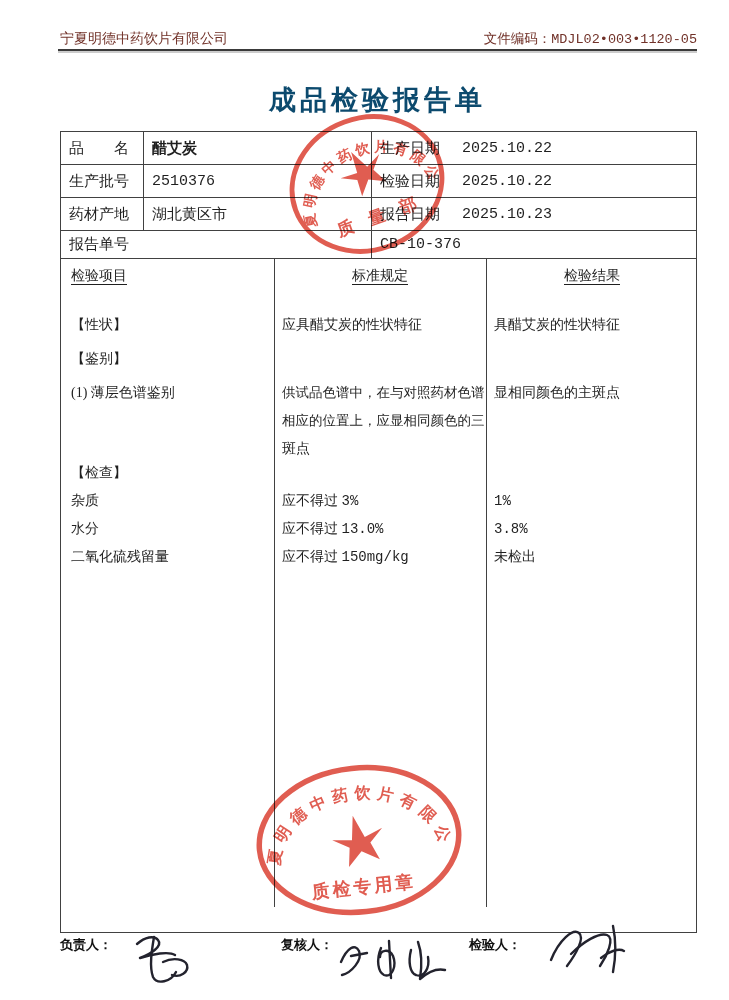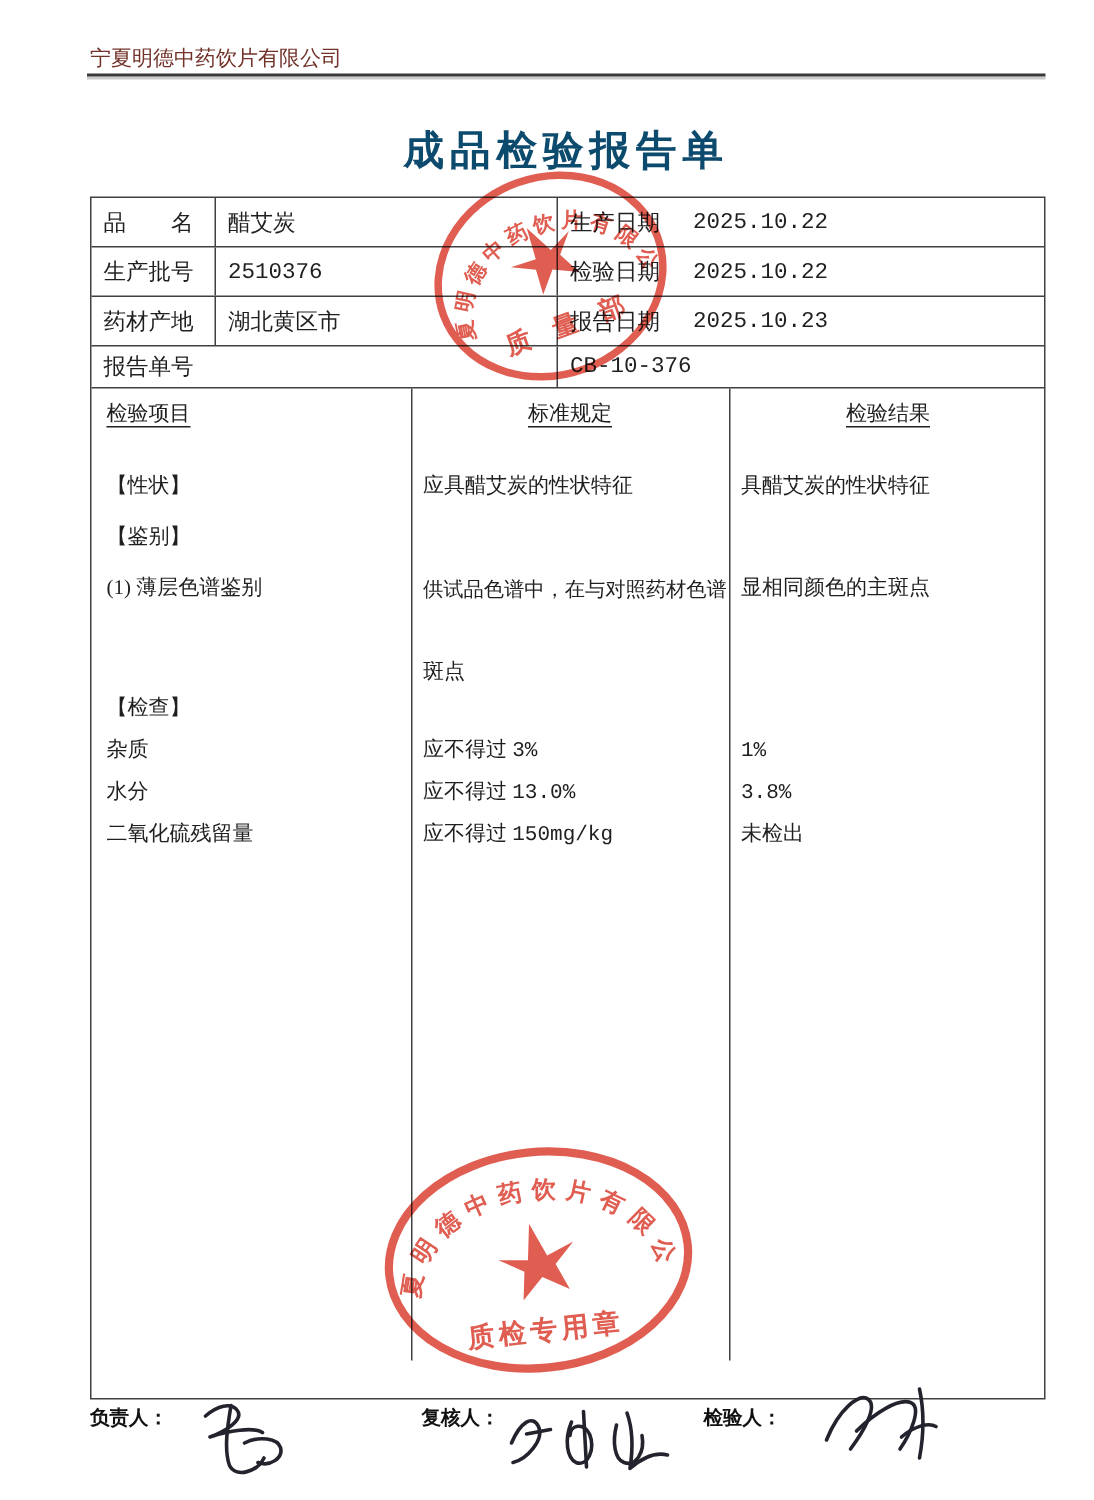--- a/index.html
+++ b/index.html
@@ -31,29 +31,32 @@
   
   .foot-label{font-size:13px;font-weight:600;color:#111;}
   .sig{position:absolute;}
 </style>
 </head>
 <body>
 
 <div class="page">
 
   <span class="abs hdr-company">宁夏明德中药饮片有限公司</span>
+  <span class="abs hdr-code">
+    <span>文件编码：</span><span class="mono">MDJL02•003•1120-05</span>
+  </span>
   <div class="abs hdr-rule"></div>
 
   <div class="abs title">成品检验报告单</div>
 
   <div class="abs tbl">
 
     <div class="irow" style="top:0;height:33px;">
       <div class="cell bR pad" style="left:0;width:83px;">品　　名</div>
-      <div class="cell bR pad" style="left:83px;width:228px;">醋艾炭</div>
+      <div class="cell bR pad" style="left:83px;width:228px;font-weight:bold;">醋艾炭</div>
       <div class="cell pad" style="left:311px;width:326px;">
         <span>生产日期</span>
         <span class="mono" style="margin-left:22px;">2025.10.22</span>
       </div>
     </div>
 
     <div class="irow" style="top:33px;height:33px;">
       <div class="cell bR pad" style="left:0;width:83px;">生产批号</div>
       <div class="cell bR pad mono" style="left:83px;width:228px;">2510376</div>
       <div class="cell pad" style="left:311px;width:326px;">
@@ -87,20 +90,21 @@
       <span class="bl" style="left:10px;top:57px;">【性状】</span>
       <span class="bl" style="left:10px;top:91px;">【鉴别】</span>
       <span class="bl" style="left:10px;top:125px;">(1) 薄层色谱鉴别</span>
       <span class="bl" style="left:10px;top:205px;">【检查】</span>
       <span class="bl" style="left:10px;top:233px;">杂质</span>
       <span class="bl" style="left:10px;top:261px;">水分</span>
       <span class="bl" style="left:10px;top:289px;">二氧化硫残留量</span>
 
       <span class="bl" style="left:221px;top:57px;">应具醋艾炭的性状特征</span>
       <span class="bl" style="left:221px;top:125px;font-size:13.5px;">供试品色谱中，在与对照药材色谱</span>
+      <span class="bl" style="left:221px;top:153px;font-size:13.5px;">相应的位置上，应显相同颜色的三</span>
       <span class="bl" style="left:221px;top:181px;">斑点</span>
       <span class="bl" style="left:221px;top:233px;"><span>应不得过</span> <span class="mono">3%</span></span>
       <span class="bl" style="left:221px;top:261px;"><span>应不得过</span> <span class="mono">13.0%</span></span>
       <span class="bl" style="left:221px;top:289px;"><span>应不得过</span> <span class="mono">150mg/kg</span></span>
 
       <span class="bl" style="left:433px;top:57px;">具醋艾炭的性状特征</span>
       <span class="bl" style="left:433px;top:125px;">显相同颜色的主斑点</span>
       <span class="bl mono" style="left:433px;top:233px;">1%</span>
       <span class="bl mono" style="left:433px;top:261px;">3.8%</span>
       <span class="bl" style="left:433px;top:289px;">未检出</span>

